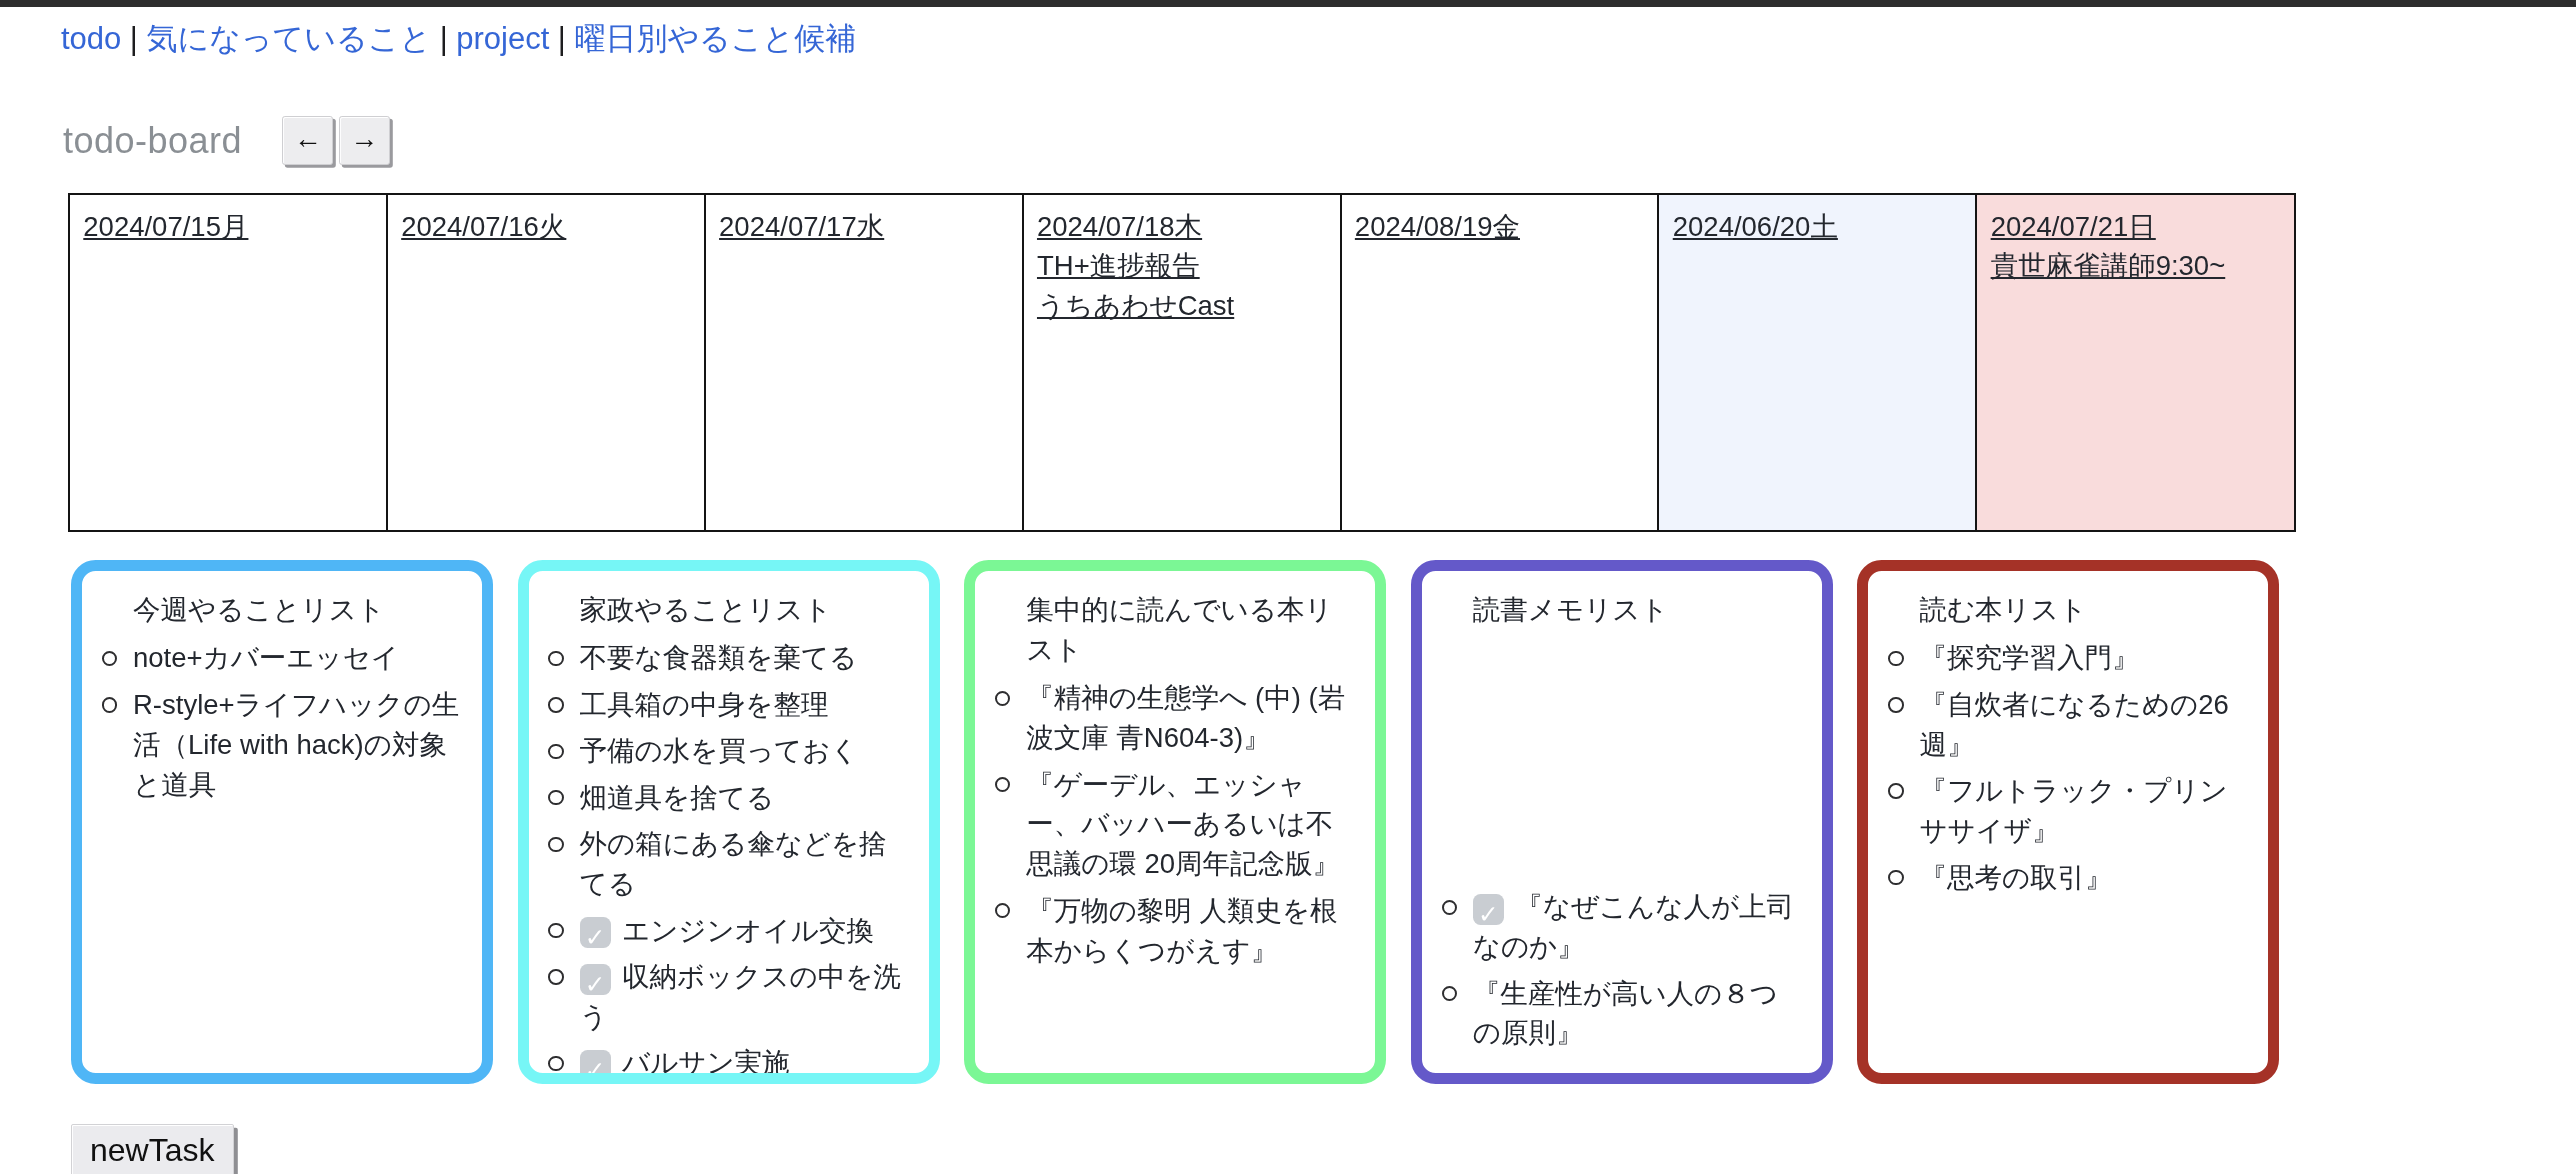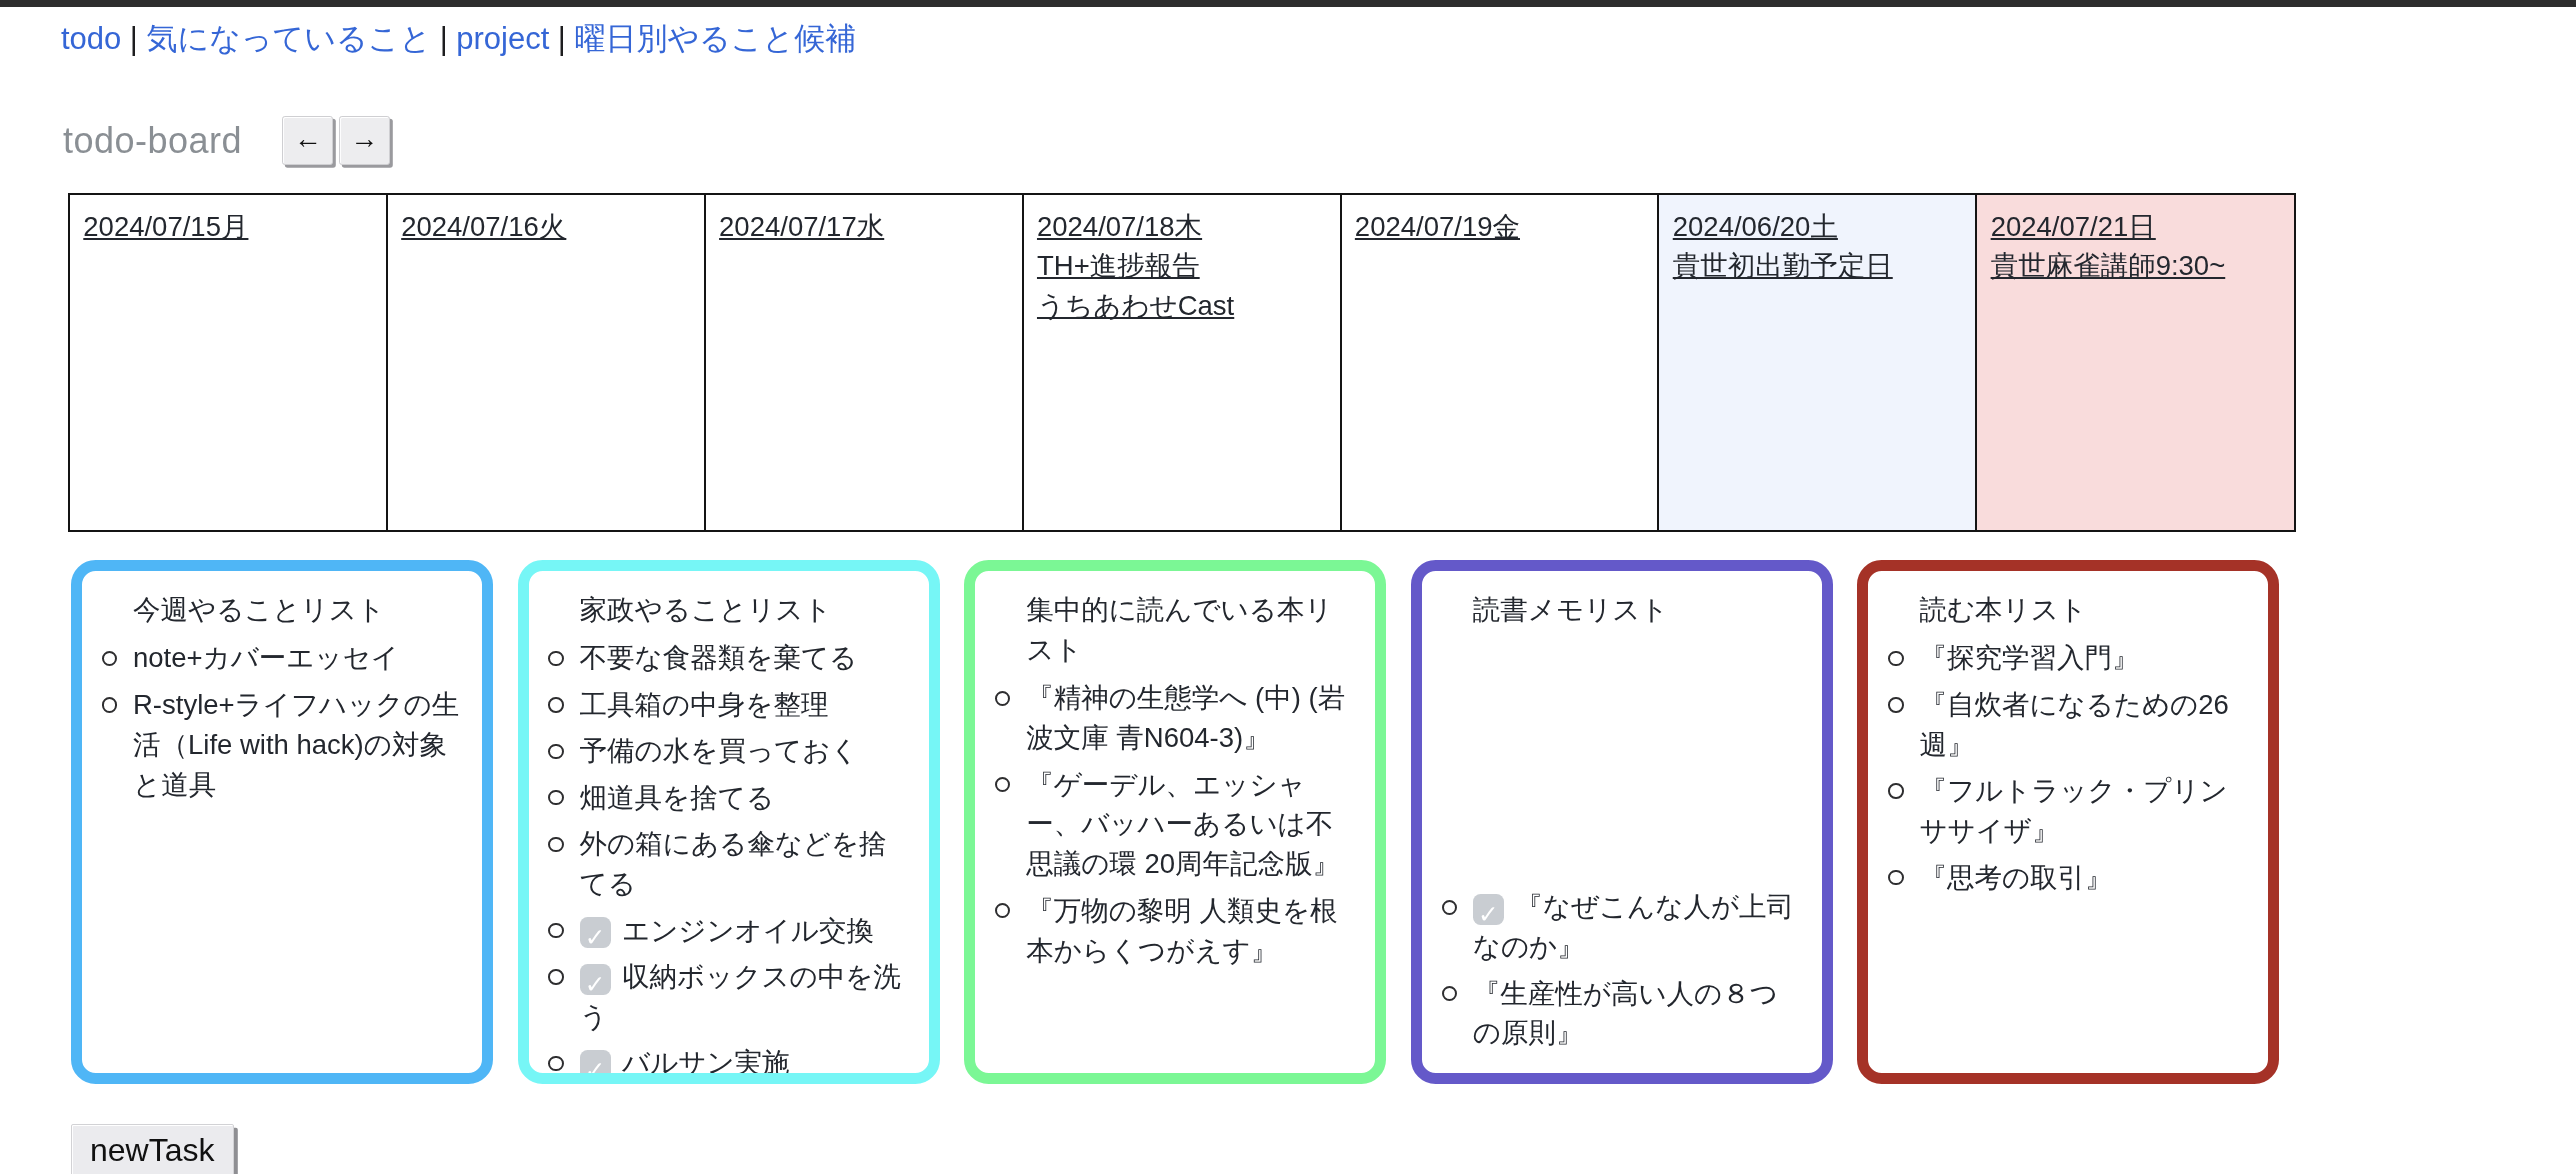--- a/index.html
+++ b/index.html
@@ -99,28 +99,25 @@
     <div class="day-events"></div>
   </div>
     <div class="day">
     <div class="day-date">2024/07/18木</div>
     <div class="day-events">
         <div class="day-event">TH+進捗報告</div>
         <div class="day-event">うちあわせCast</div>
       </div>
   </div>
     <div class="day">
-    <div class="day-date">2024/07/19金</div>
+    <div class="day-date">2024/08/19金</div>
     <div class="day-events"></div>
   </div>
     <div class="day" style="background: rgb(240, 244, 253);">
     <div class="day-date">2024/06/20土</div>
-    <div class="day-events">
-        <div class="day-event">貴世初出勤予定日</div>
-      </div>
   </div>
     <div class="day" style="background: rgb(249, 220, 220);">
     <div class="day-date">2024/07/21日</div>
     <div class="day-events">
         <div class="day-event">貴世麻雀講師9:30~</div>
       </div>
   </div>
   </div>
 
 <div class="cards">

